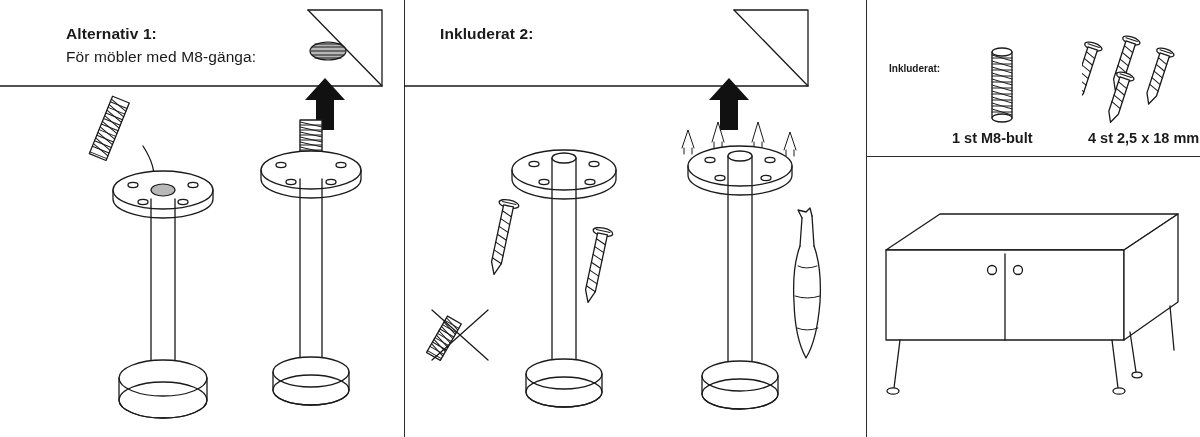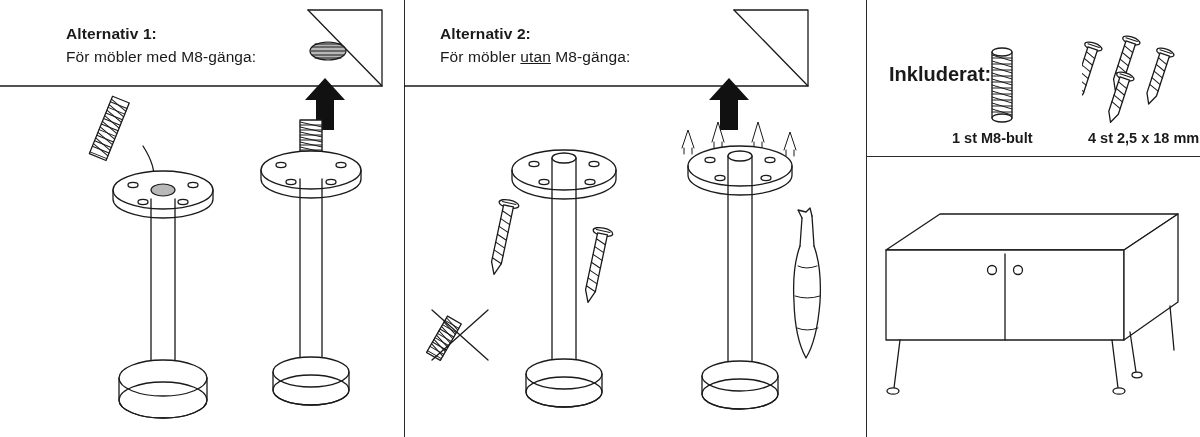--- a/index.html
+++ b/index.html
@@ -60,21 +60,21 @@
   .underline-word { text-decoration: underline; }
 
   .label {
     position: absolute;
     font-size: 14.5px;
     white-space: nowrap;
     font-weight: bold;
   }
   .label-bold {
     position: absolute;
-    font-size: 20px;
+    font-size: 10px;
     font-weight: bold;
     white-space: nowrap;
   }
 
   svg { display: block; }
   .ln { fill: none; stroke: #1a1a1a; stroke-width: 1.3; stroke-linecap: round; stroke-linejoin: round; }
   .ln-thin { fill: none; stroke: #1a1a1a; stroke-width: 1; stroke-linecap: round; stroke-linejoin: round; }
   .fill-white { fill: #ffffff; stroke: #1a1a1a; stroke-width: 1.3; stroke-linejoin: round; }
   .fill-grey { fill: #b8b8b8; stroke: #1a1a1a; stroke-width: 1.2; }
   .fill-black { fill: #111111; stroke: none; }
@@ -156,24 +156,21 @@
     </svg>
   </div>
 
   <div class="panel" id="panel-alt2">
 
     <svg width="420" height="90" style="position:absolute;left:0;top:0;">
       <path class="ln" d="M 0 78 L 404 78 L 404 2 L 330 2"></path>
       <path class="ln" d="M 404 78 L 330 2"></path>
     </svg>
 
-    <div class="heading" style="left:36px; top:17px;">Alternativ 2:</div>
-    <div class="subheading" style="left:36px; top:40px;">
-      <span>För möbler </span><span class="underline-word">utan</span><span> M8-gänga:</span>
-    </div>
+    <div class="heading" style="left:36px; top:17px;">Inkluderat 2:</div>
 
     <svg width="44" height="56" style="position:absolute;left:303px;top:68px;">
       <polygon class="fill-black" points="22,2 42,24 31,24 31,54 13,54 13,24 2,24"></polygon>
     </svg>
 
     <svg width="70" height="70" style="position:absolute;left:22px;top:292px;">
       <g transform="translate(18,14) rotate(30)">
         <path class="fill-white" d="M4 0 h16 v42 h-16 z"></path>
         <path class="ln-thin" d="M4 5 h16 M4 10 h16 M4 15 h16 M4 20 h16 M4 25 h16 M4 30 h16 M4 35 h16 M4 40 h16"></path>
         <path class="ln-thin" d="M4 2 l16 5 M4 7 l16 5 M4 12 l16 5 M4 17 l16 5 M4 22 l16 5 M4 27 l16 5 M4 32 l16 5"></path>

